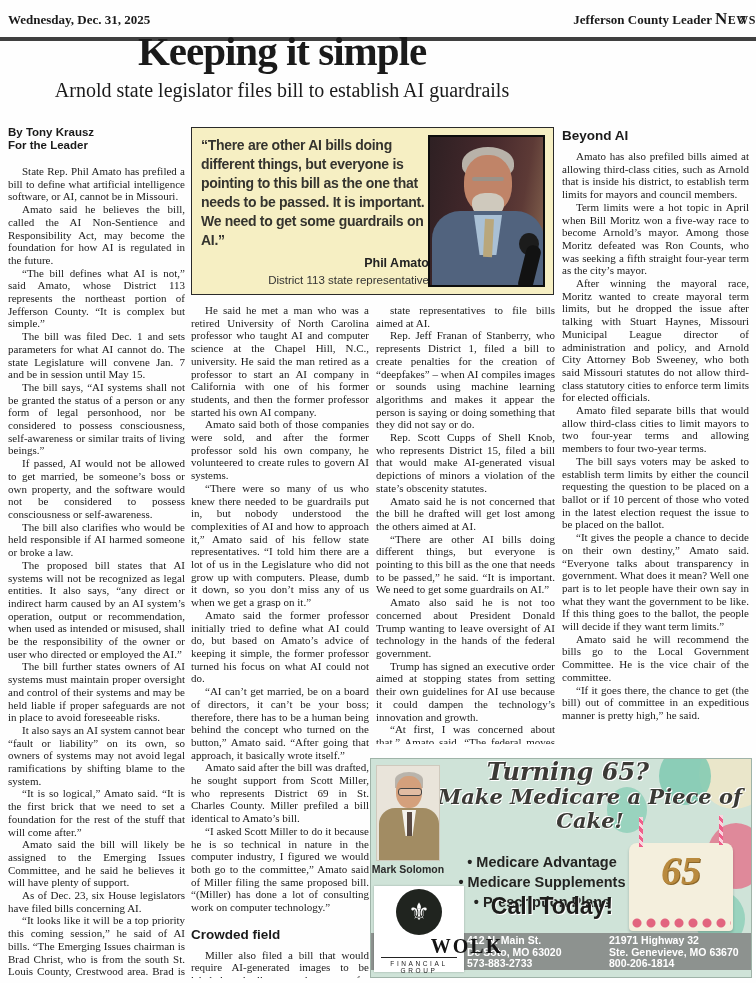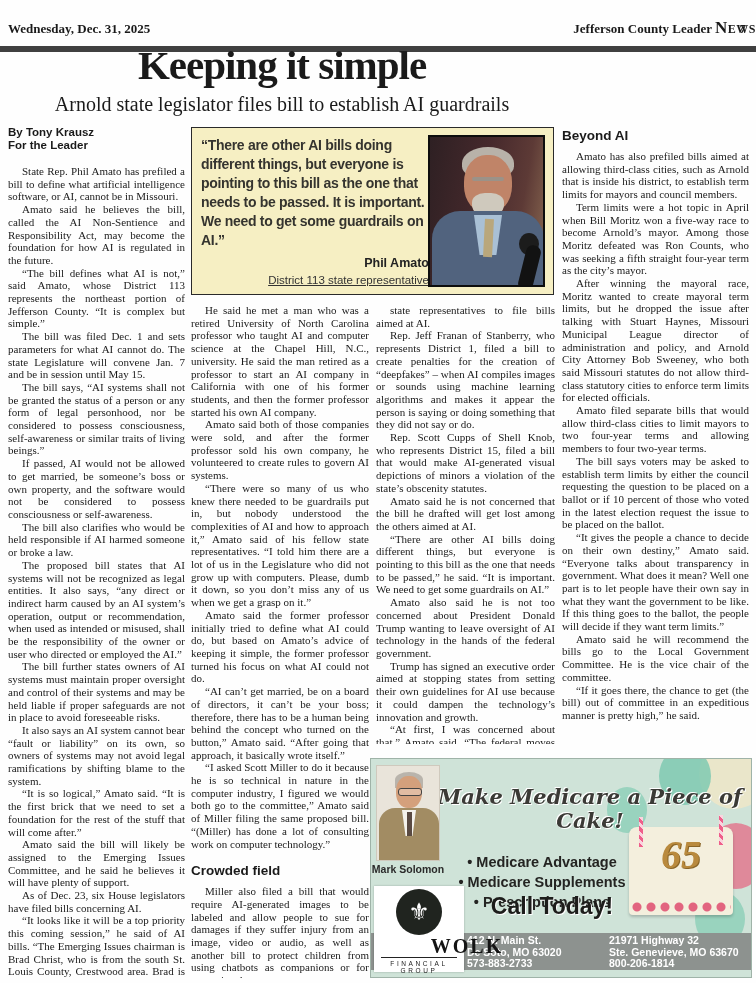--- a/index.html
+++ b/index.html
@@ -1,29 +1,29 @@
 <!DOCTYPE html>
 <html lang="en"><head>
 <meta charset="utf-8">
 <style>
   html,body{margin:0;padding:0;background:#e8e8e8;}
   #page{position:relative;width:756px;height:983px;background:#fefefe;overflow:hidden;
         font-family:"Liberation Serif",serif;color:#1a1a1a;}
 
   
-  .masthead{position:absolute;left:0;top:9px;width:756px;height:37px;
-            border-bottom:6px solid #404040;}
+  .masthead{position:absolute;left:0;top:0;width:756px;height:37px;
+            border-bottom:4px solid #404040;}
   .mast-date{position:absolute;left:8px;top:12px;font:bold 13px "Liberation Serif",serif;}
   .mast-section{position:absolute;left:0;right:0;top:9px;text-align:right;
                 font:bold 17px "Liberation Serif",serif;font-variant:small-caps;letter-spacing:.5px;}
   .mast-paper{position:absolute;right:44px;top:12px;font:bold 13px "Liberation Serif",serif;}
   .mast-page{position:absolute;right:10px;top:12px;font:bold 13px "Liberation Serif",serif;}
 
   
-  .headline-area{position:absolute;left:8px;top:42px;width:548px;text-align:center;}
+  .headline-area{position:absolute;left:8px;top:28px;width:548px;text-align:center;}
   .headline{font:bold 41px/46px "Liberation Serif",serif;letter-spacing:-1px;margin:0;}
   .subhead{font:20px/24px "Liberation Serif",serif;margin:4px 0 0 0;}
 
   
   .col{position:absolute;overflow:hidden;}
   .bodytext p{font:11px/12.7px "Liberation Serif",serif;text-align:justify;
               margin:0;text-indent:14px;}
   .byline{font:bold 11.5px/13px "Liberation Sans",sans-serif;margin:0 0 13px 0;}
   .section-heading{font:bold 13.5px "Liberation Sans",sans-serif;margin:13px 0 7px 0;}
 
@@ -33,21 +33,21 @@
   #col4{left:562px;top:126px;width:187px;height:636px;}
 
   
   .pullquote{position:absolute;left:191px;top:127px;width:363px;height:168px;
              background:#f6efc3;border:1px solid #2a2a2a;box-sizing:border-box;}
   .pq-text{position:absolute;left:9px;top:8px;width:228px;
            font:bold 14px/19px "Liberation Sans",sans-serif;color:#35342f;letter-spacing:-.3px;}
   .pq-attr{position:absolute;left:9px;bottom:24px;width:228px;text-align:right;
            font:bold 12.5px "Liberation Sans",sans-serif;color:#222;}
   .pq-attr-title{position:absolute;left:9px;bottom:8px;width:228px;text-align:right;
-           font:11.5px "Liberation Sans",sans-serif;color:#333;text-decoration:underline;}
+           font:11.5px "Liberation Sans",sans-serif;color:#333;}
   .pq-photo{position:absolute;right:8px;top:7px;width:117px;height:152px;
             border:2px solid #0d0d0d;box-sizing:border-box;overflow:hidden;
             background:linear-gradient(100deg,#2e2023 0%,#46292c 45%,#5d3a36 75%,#8a6a52 100%);}
   .pq-photo .hair{position:absolute;left:32px;top:10px;width:52px;height:32px;border-radius:50% 50% 40% 40%;background:#b8b2a9;}
   .pq-photo .head{position:absolute;left:34px;top:18px;width:48px;height:58px;border-radius:46%;background:#c08468;}
   .pq-photo .brow{position:absolute;left:42px;top:40px;width:32px;height:4px;background:#9b9288;border-radius:2px;}
   .pq-photo .beard{position:absolute;left:42px;top:56px;width:32px;height:24px;border-radius:40% 40% 50% 50%;background:#cfc9bd;}
   .pq-photo .suit{position:absolute;left:2px;top:74px;width:112px;height:80px;border-radius:28px 28px 0 0;background:#51637e;}
   .pq-photo .shirt{position:absolute;left:44px;top:78px;width:28px;height:40px;background:#a9c0d5;clip-path:polygon(0 0,100% 0,80% 100%,20% 100%);}
   .pq-photo .tie{position:absolute;left:54px;top:82px;width:9px;height:38px;background:#b9a77c;transform:rotate(3deg);}
@@ -78,21 +78,21 @@
   .ad-photo .shirt{position:absolute;left:25px;top:44px;width:14px;height:26px;background:#f4f2ec;clip-path:polygon(0 0,100% 0,75% 100%,25% 100%);}
   .ad-photo .tie{position:absolute;left:30px;top:46px;width:5px;height:24px;background:#5a4a42;}
   .ad-agent{position:absolute;left:0px;top:104px;width:74px;text-align:center;
             font:bold 10.5px "Liberation Sans",sans-serif;color:#2a2a2a;}
   .ad-bullets{position:absolute;left:76px;top:58px;width:190px;margin-top:35px;}
   .ad-bullets p{font:bold 14.5px/20px "Liberation Sans",sans-serif;color:#242422;margin:0;text-align:center;}
   .ad-bullets p::before{content:"• ";}
   .ad-cta{position:absolute;left:96px;top:134px;width:170px;text-align:center;
           font:bold 23px "Liberation Sans",sans-serif;color:#1d1d1b;
           text-shadow:1px 1px 0 #fff;}
-  .cake{position:absolute;left:258px;top:68px;width:104px;height:88px;background:#f4efdd;
+  .cake{position:absolute;left:258px;top:84px;width:104px;height:88px;background:#f4efdd;
         border-radius:8px 8px 4px 4px;box-shadow:0 2px 3px rgba(0,0,0,.2);}
   .cake .num{position:absolute;left:0;top:4px;width:104px;text-align:center;
         font:bold italic 40px "Liberation Serif",serif;color:#b98a3e;
         text-shadow:1px 1px 0 #8a6527;}
   .cake .dots{position:absolute;left:2px;bottom:2px;width:100px;height:12px;
         background:radial-gradient(circle at 6px 6px,#e2647f 4px,transparent 5px);
         background-size:14px 12px;background-repeat:repeat-x;}
   .candle{position:absolute;width:4px;height:30px;
         background:repeating-linear-gradient(45deg,#ef5f8a 0 3px,#fbd3de 3px 6px);}
   .c1{left:268px;top:58px;}
@@ -170,20 +170,21 @@
 
   </div>
 
   <div class="col bodytext" id="col2">
     <div>
         <p>He said he met a man who was a retired University of North Carolina professor who taught AI and computer science at the Chapel Hill, N.C., university. He said the man retired as a professor to start an AI company in California with one of his former students, and then the former professor started his own AI company.</p>
         <p>Amato said both of those companies were sold, and after the former professor sold his own company, he volunteered to create rules to govern AI systems.</p>
         <p>“There were so many of us who knew there needed to be guardrails put in, but nobody understood the complexities of AI and how to approach it,” Amato said of his fellow state representatives. “I told him there are a lot of us in the Legislature who did not grow up with computers. Please, dumb it down, so you don’t miss any of us when we get a grasp on it.”</p>
         <p>Amato said the former professor initially tried to define what AI could do, but based on Amato’s advice of keeping it simple, the former professor turned his focus on what AI could not do.</p>
         <p>“AI can’t get married, be on a board of directors, it can’t be your boss; therefore, there has to be a human being behind the concept who turned on the button,” Amato said. “After going that approach, it basically wrote itself.”</p>
+        <p>Amato said after the bill was drafted, he sought support from Scott Miller, who represents District 69 in St. Charles County. Miller prefiled a bill identical to Amato’s bill.</p>
         <p>“I asked Scott Miller to do it because he is so technical in nature in the computer industry, I figured we would both go to the committee,” Amato said of Miller filing the same proposed bill. “(Miller) has done a lot of consulting work on computer technology.”</p>
       </div>
     <div class="section-heading">Crowded field</div>
     <div>
         <p>Miller also filed a bill that would require AI-generated images to be labeled and allow people to sue for damages if they suffer injury from an image, video or audio, as well as another bill to protect children from using chatbots as companions or for recreational purposes.</p>
       </div>
   </div>
 
   <div class="col bodytext" id="col3">
     <div>
@@ -219,20 +220,21 @@
     <div class="balloon b4"></div>
     <div class="balloon b5"></div>
 
     <div class="cake">
       <div class="num">65</div>
       <div class="dots"></div>
     </div>
     <div class="candle c1"></div>
     <div class="candle c2"></div>
 
+    <div class="ad-script1">Turning 65?</div>
     <div class="ad-script2">Make Medicare a Piece of Cake!</div>
 
     <div class="ad-photo">
       <div class="hair"></div>
       <div class="head"></div>
       <div class="glasses"></div>
       <div class="suit"></div>
       <div class="shirt"></div>
       <div class="tie"></div>
     </div>

